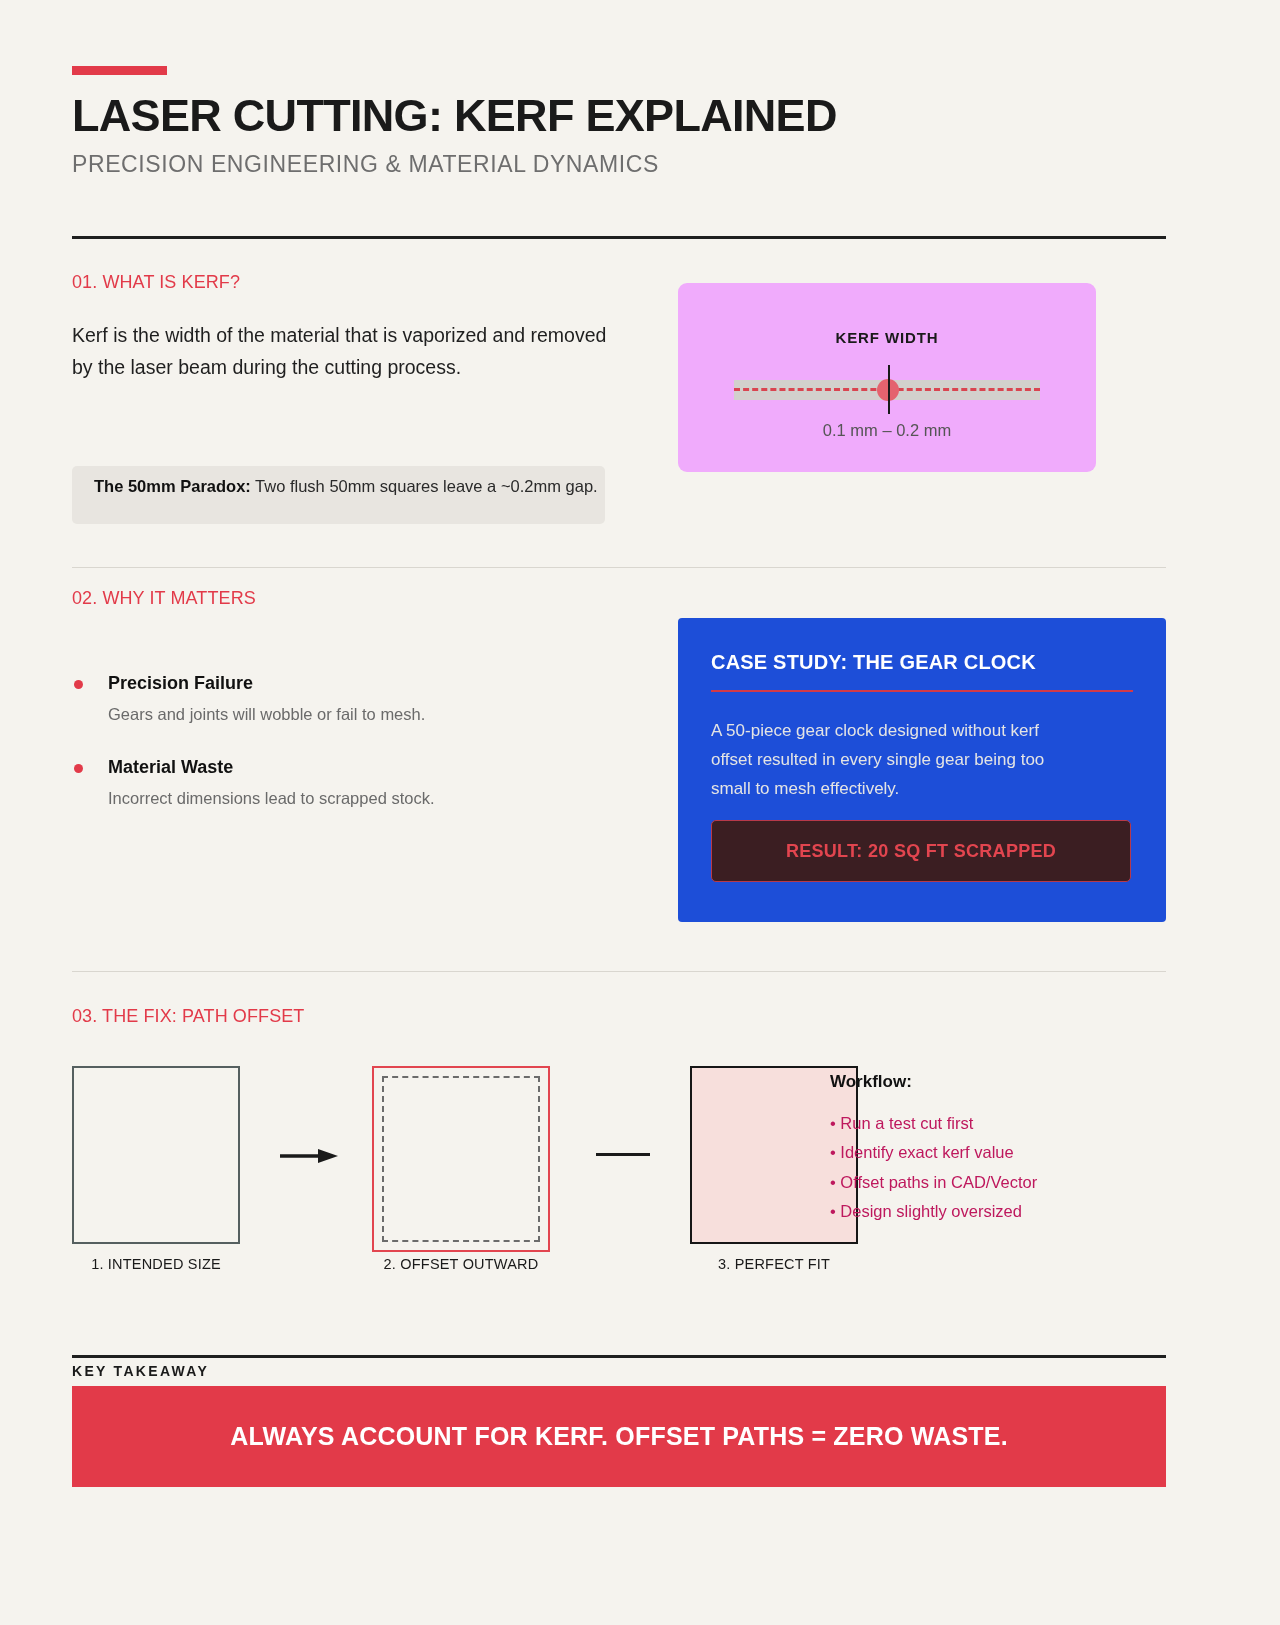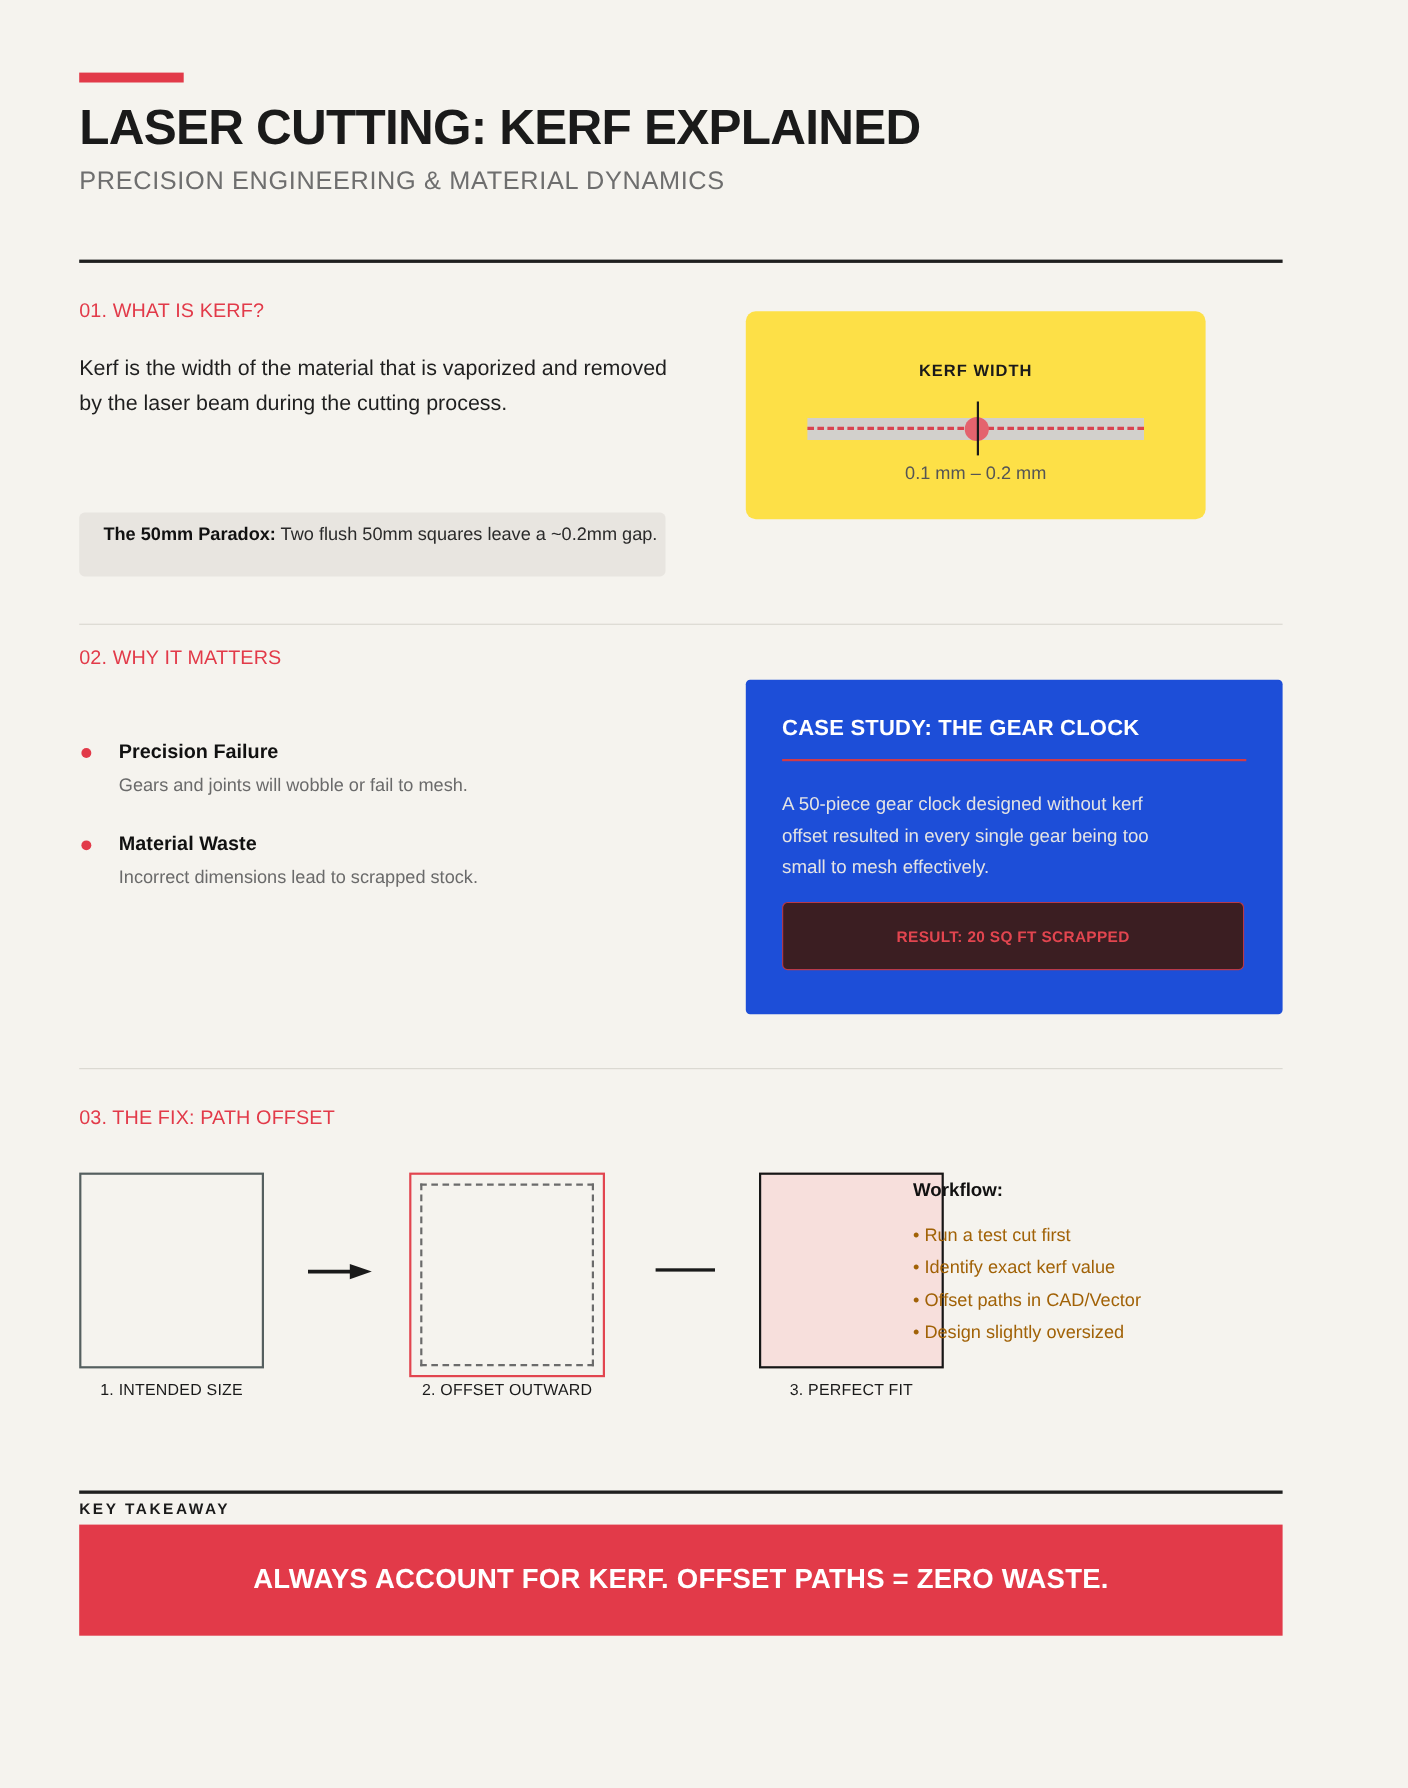--- a/index.html
+++ b/index.html
@@ -106,21 +106,21 @@
   }
   .paradox-text b { font-weight: bold; color: #111; }
 
   
   .kerf-card {
     position: absolute;
     left: 678px;
     top: 283px;
     width: 418px;
     height: 189px;
-    background: #fde047;
+    background: #f0abfc;
     border-radius: 9px;
   }
   .kerf-title {
     position: absolute;
     top: 46px;
     left: 0; right: 0;
     text-align: center;
     font-size: 15px;
     font-weight: bold;
     letter-spacing: 0.9px;
@@ -245,21 +245,21 @@
     width: 420px;
     height: 62px;
     border: 1px solid #b8394a;
     border-radius: 5px;
     background: #3b1e22;
     display: flex;
     align-items: center;
     justify-content: center;
   }
   .result-text {
-    font-size: 14px;
+    font-size: 18px;
     font-weight: bold;
     color: #e2454f;
     letter-spacing: 0.3px;
   }
 
   
   .sec03-head { position: absolute; left: 72px; top: 1006px; }
 
   .steps { position: absolute; left: 72px; top: 1066px; width: 1094px; height: 210px; }
 
@@ -328,21 +328,21 @@
 
   .workflow { position: absolute; left: 830px; top: 1072px; width: 300px; }
   .workflow-title {
     font-size: 17px;
     font-weight: bold;
     color: #111;
   }
   .workflow-list { margin-top: 17px; }
   .workflow-item {
     font-size: 16.5px;
-    color: #a16207;
+    color: #be185d;
     line-height: 1.78;
     white-space: nowrap;
   }
 
   
   .take-rule {
     position: absolute;
     left: 72px;
     top: 1355px;
     width: 1094px;

